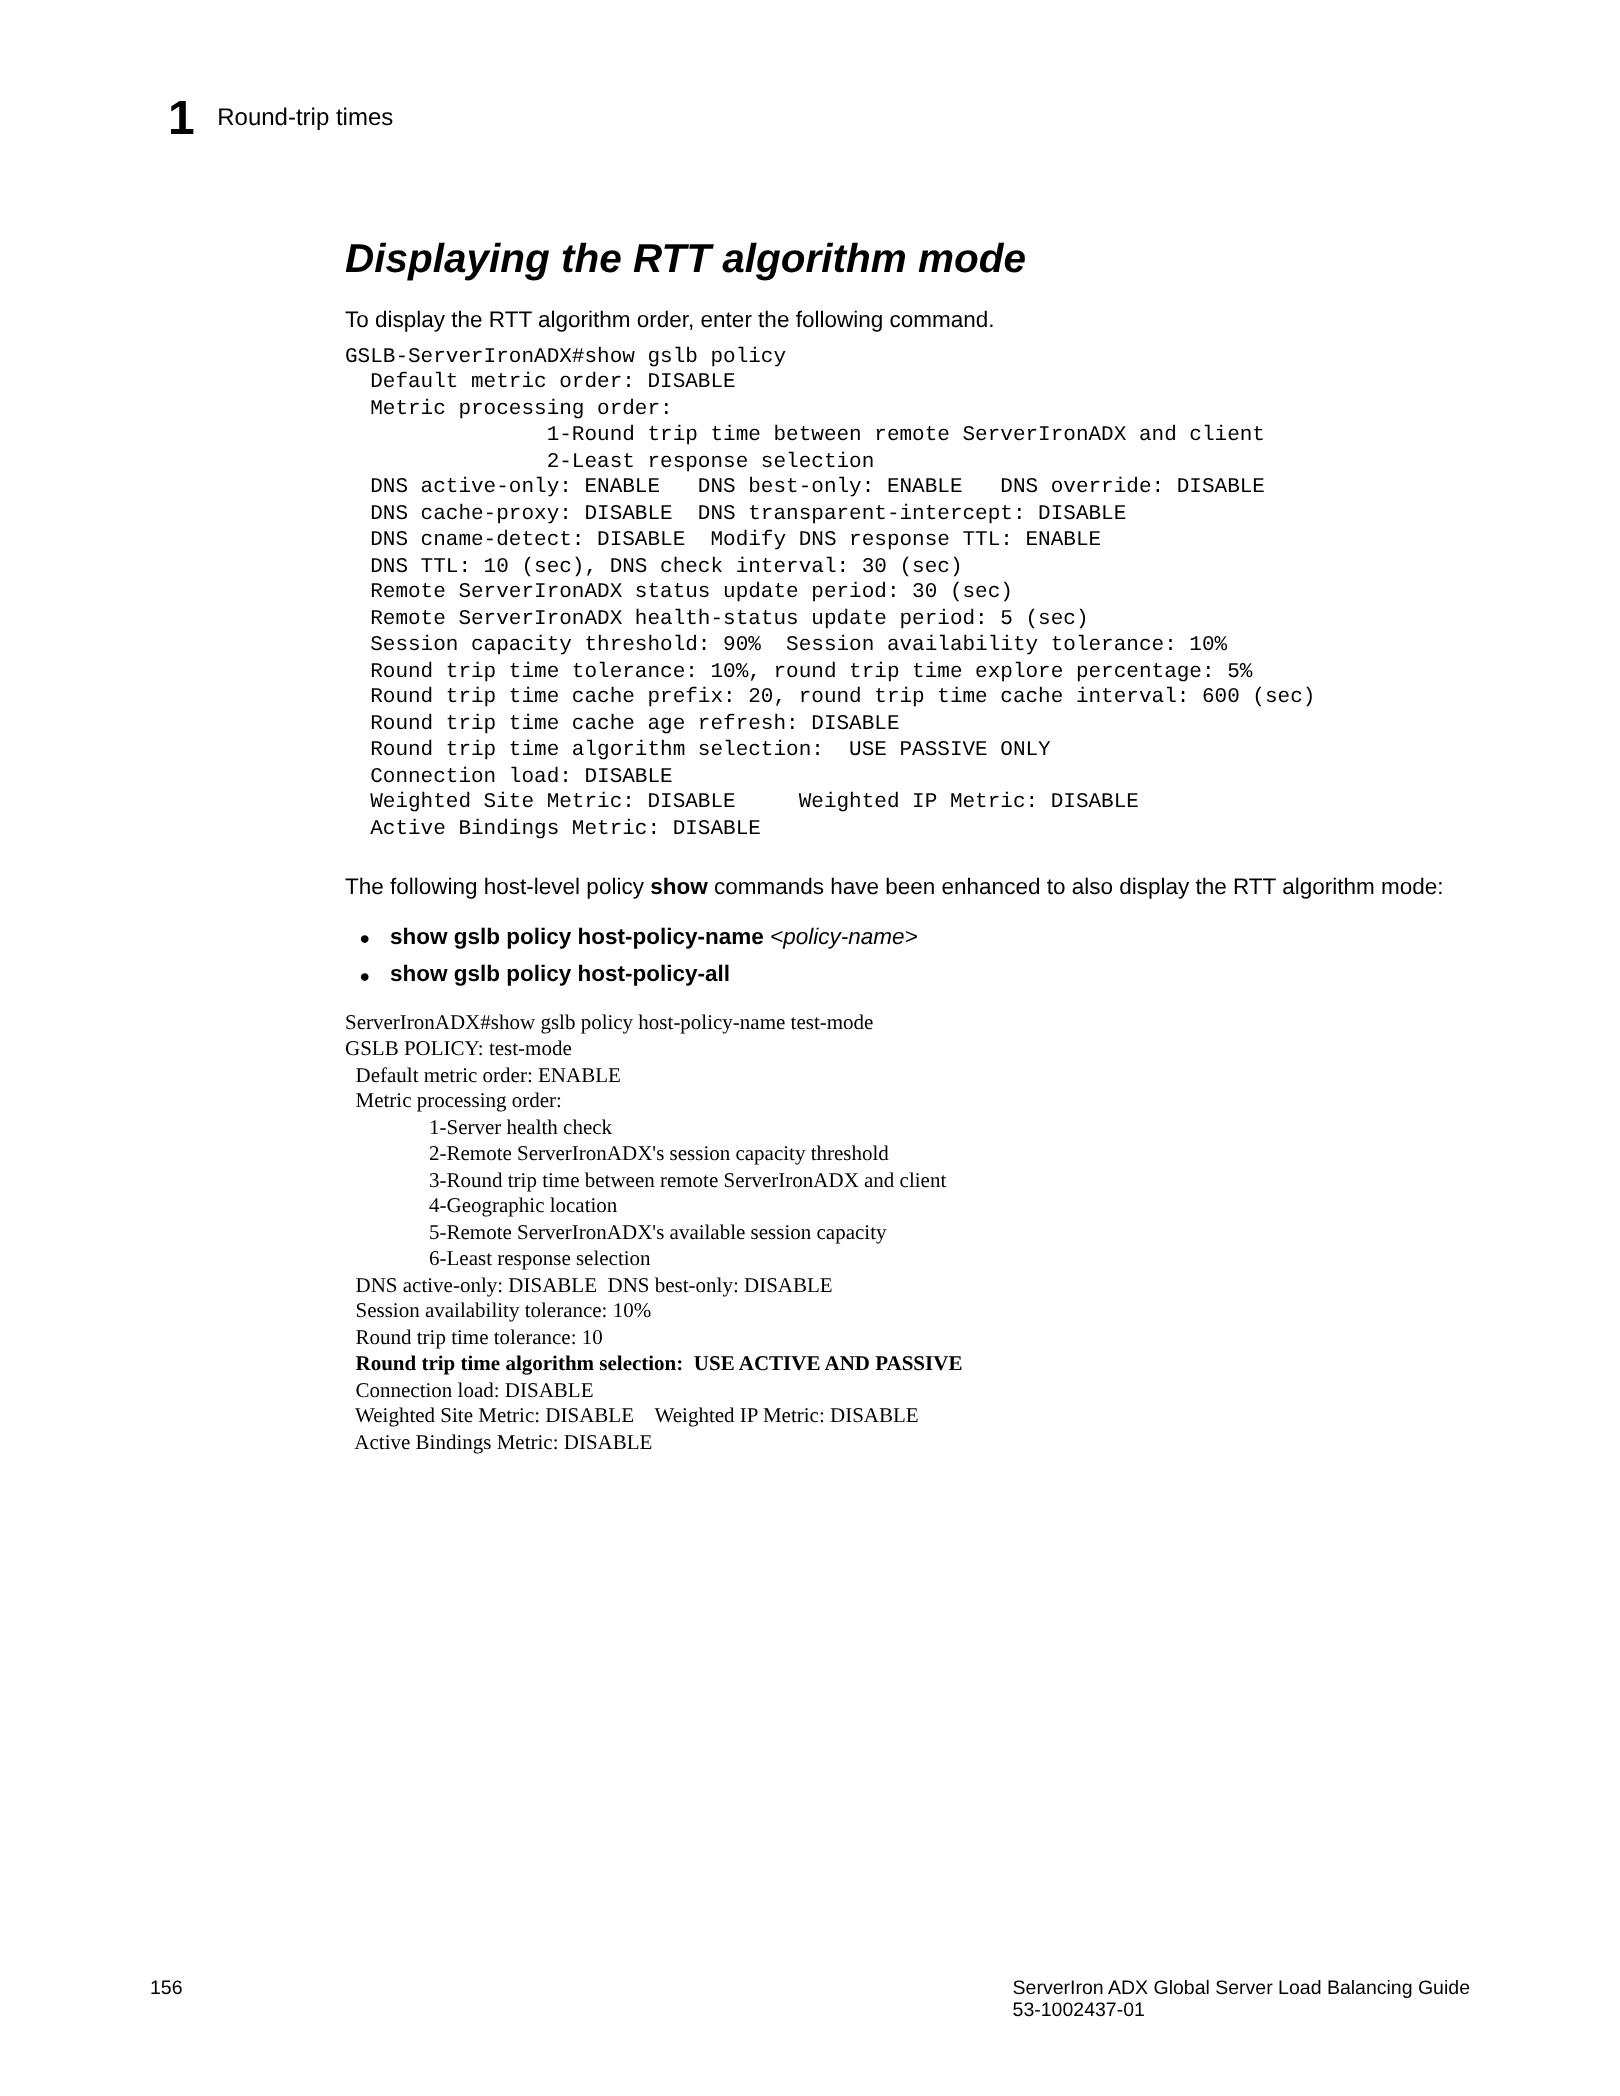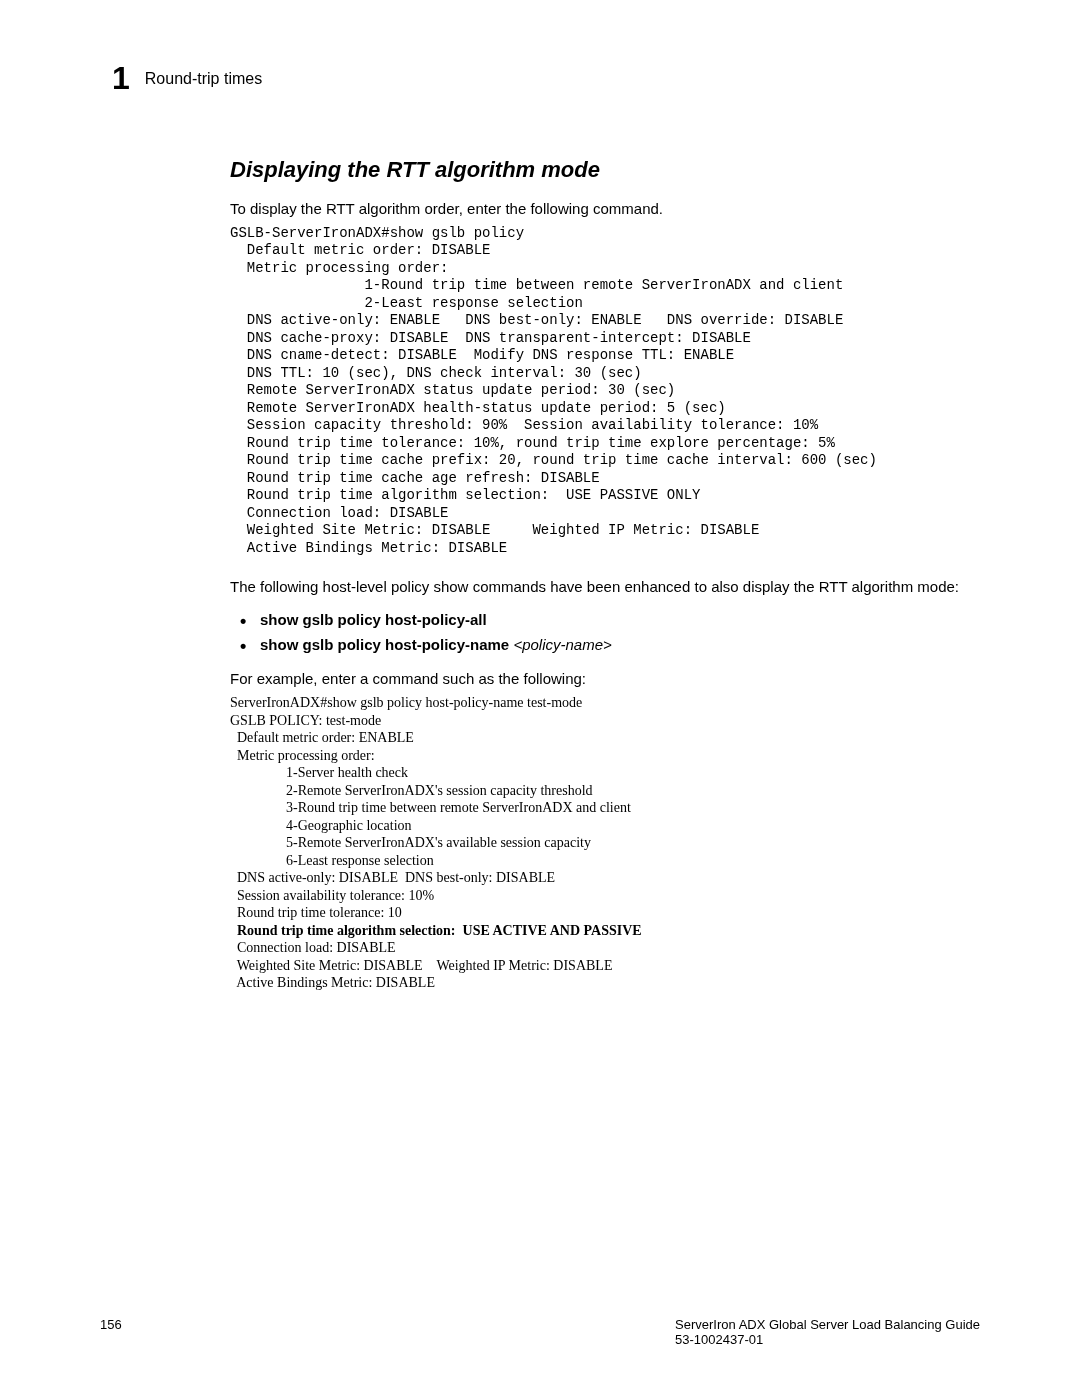--- a/index.html
+++ b/index.html
@@ -27,21 +27,21 @@
       font-weight: bold;
     }
     .chapter-title {
       font-size: 16px;
     }
     .content {
       padding-left: 130px;
     }
     .section-heading {
       font-style: italic;
-      font-size: 22px;
+      font-size: 27px;
       font-weight: bold;
       margin-bottom: 16px;
     }
     .body-text {
       font-size: 15px;
       line-height: 1.3;
       margin-bottom: 6px;
     }
     .code-block {
       font-family: "Courier New", Courier, monospace;
@@ -84,21 +84,21 @@
       font-size: 18px;
       font-weight: bold;
     }
     .bullet-list li .bold {
       font-weight: bold;
     }
     .bullet-list li .italic {
       font-style: italic;
     }
     .inline-bold {
-      font-weight: normal;
+      font-weight: bold;
     }
     .footer {
       position: absolute;
       bottom: 50px;
       left: 100px;
       right: 100px;
       display: flex;
       justify-content: space-between;
       font-size: 13px;
     }
@@ -142,28 +142,27 @@
   Active Bindings Metric: DISABLE</div>
 
 
 
   <p class="body-text spacer">
     <span>The following host-level policy </span><span class="inline-bold">show</span><span> commands have been enhanced to also display the RTT algorithm mode:</span>
   </p>
 
   <ul class="bullet-list">
     <li>
-      <span class="bold">show gslb policy host-policy-all</span><span class="italic"></span>
+      <span class="bold">show gslb policy host-policy-name </span><span class="italic">&lt;policy-name&gt;</span>
     </li>
     <li>
-      <span class="bold">show gslb policy host-policy-name </span><span class="italic">&lt;policy-name&gt;</span>
+      <span class="bold">show gslb policy host-policy-all</span><span class="italic"></span>
     </li>
   </ul>
 
-  <p class="body-text">For example, enter a command such as the following:</p>
 
   <div>
     <div class="code-block-highlighted">ServerIronADX#show gslb policy host-policy-name test-mode
 GSLB POLICY: test-mode
   Default metric order: ENABLE
   Metric processing order:
                 1-Server health check
                 2-Remote ServerIronADX's session capacity threshold
                 3-Round trip time between remote ServerIronADX and client
                 4-Geographic location

